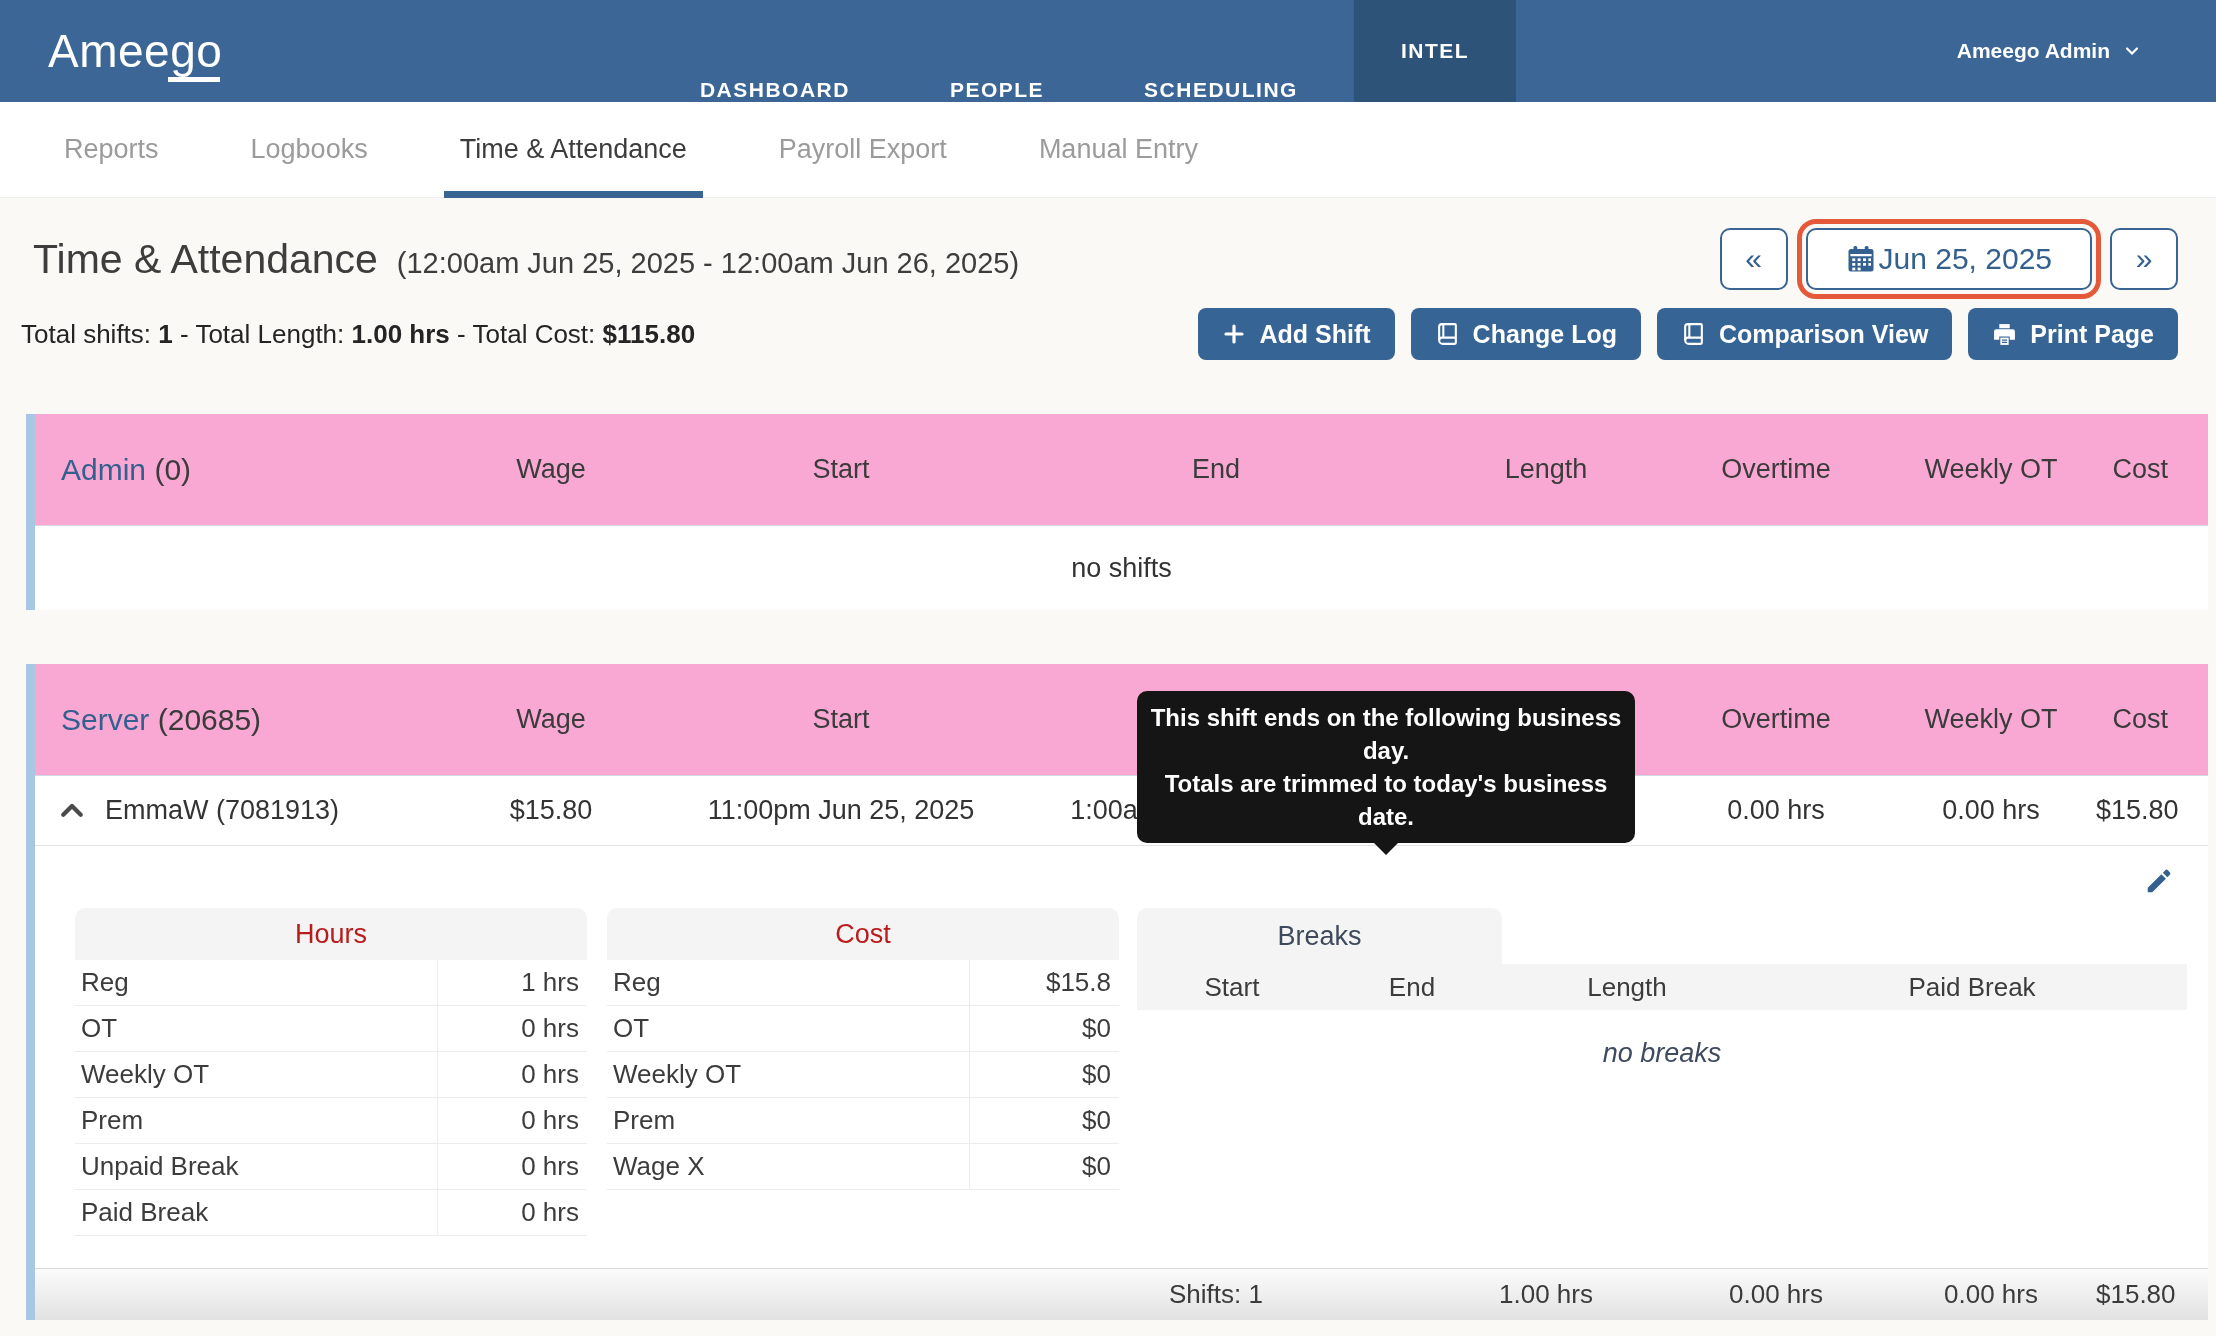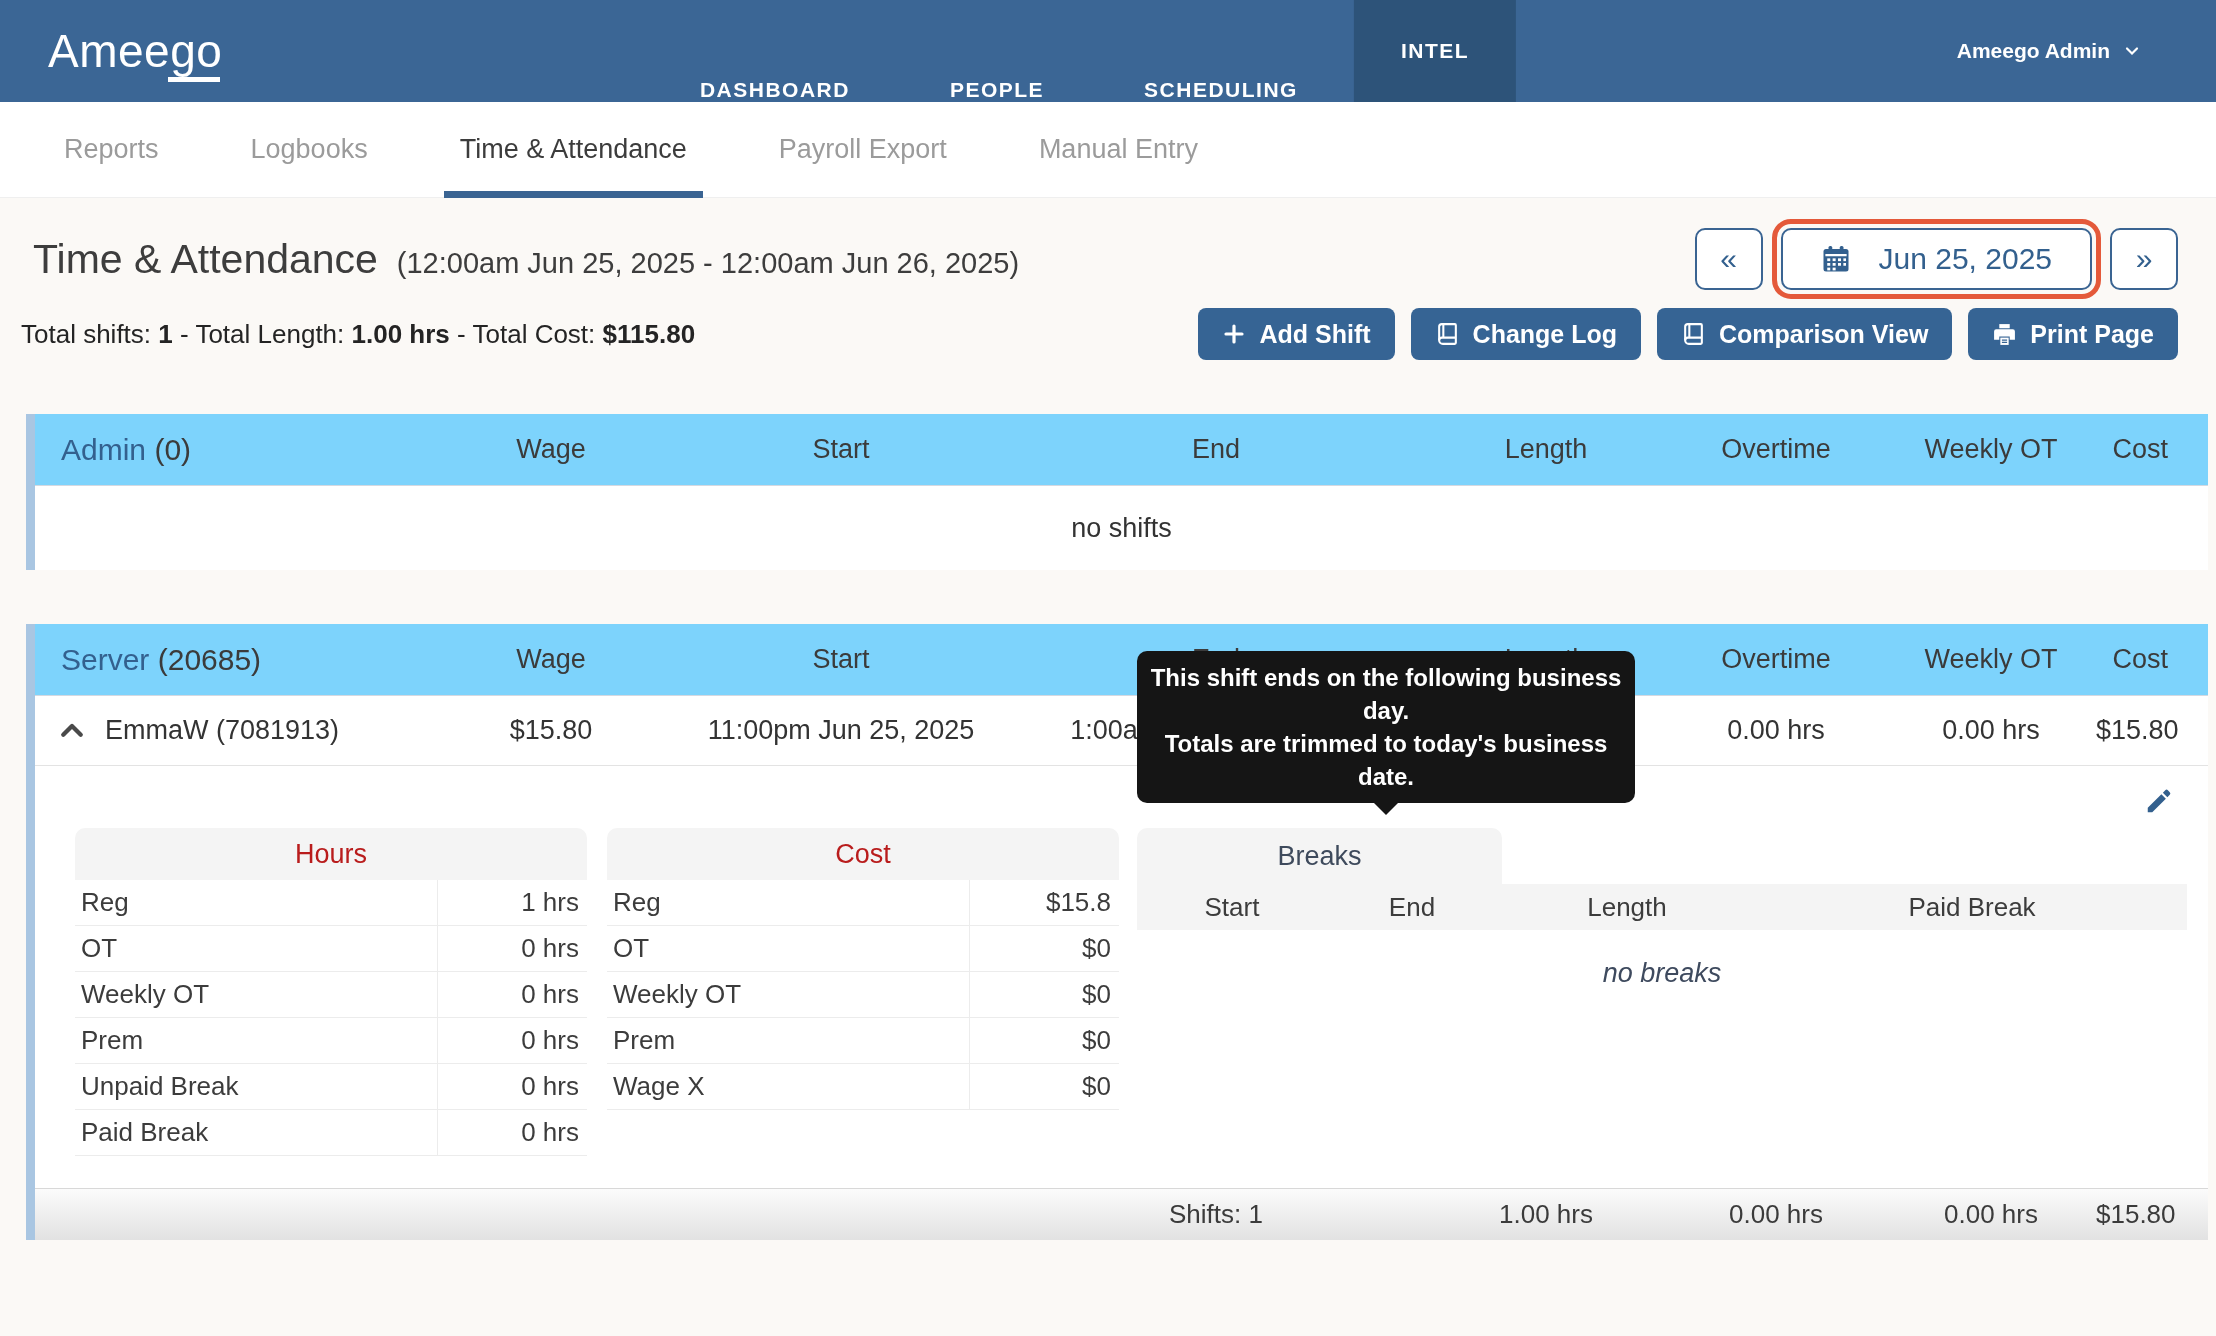--- a/index.html
+++ b/index.html
@@ -24,38 +24,38 @@
 
   main { height:1138px; background:#fbf9f6; overflow:hidden; }
 
   
   .header-row { display:flex; justify-content:space-between; align-items:center; margin:30px 38px 0 33px; }
   .page-title { font-size:41px; font-weight:500; color:#3d3d3d; }
   .date-range { font-size:29px; font-weight:400; color:#3d3d3d; margin-left:10px; }
   .datepicker { display:flex; align-items:center; gap:18px; }
   .dp-btn { height:62px; background:#fff; border:2px solid #3a6492; border-radius:10px; color:#33608e; font-size:30px; cursor:pointer; font-family:inherit; }
   .dp-arrow { width:68px; }
-  .dp-date { padding:0 38px; display:flex; align-items:center; gap:28px; font-size:30px; font-weight:500;
+  .dp-date { padding:0 38px; display:flex; align-items:center; gap:3px; font-size:30px; font-weight:500;
              outline:5px solid #e4593a; outline-offset:4px; }
 
   
   .actions-row { display:flex; justify-content:space-between; align-items:center; margin:18px 38px 0 21px; }
   .totals { font-size:26px; color:#242424; }
   .action-buttons { display:flex; gap:16px; }
   .btn { height:52px; background:#366494; border:none; border-radius:8px; color:#fff; font-size:25px; font-weight:700;
          display:flex; align-items:center; gap:13px; padding:0 24px; cursor:pointer; font-family:inherit; }
 
   .note { margin:30px 0 0 16px; font-size:25px; color:#3a3a3a; }
 
   
   .block { margin-left:26px; margin-right:8px; border-left:9px solid #a9c6e2; }
   .block.admin { margin-top:54px; }
   .block.server { margin-top:54px; position:relative; }
   .grid { display:grid; grid-template-columns:391px 250px 330px 420px 240px 220px 210px 1fr; align-items:center; }
-  .thead { background:#7dd3fc; height:72px; border-bottom:1px solid #d4d9e1; font-size:27px; color:#3b3b3b; }
+  .thead { background:#f9a8d4; height:112px; border-bottom:1px solid #d4d9e1; font-size:27px; color:#3b3b3b; }
   .cell.c { text-align:center; }
   .cell.cost { text-align:right; padding-right:40px; }
   .namecell { padding-left:26px; font-size:30px; color:#3b3b3b; }
   .namecell a { color:#33608e; text-decoration:none; cursor:pointer; }
   .empty-row { height:84px; background:#fff; display:flex; align-items:center; justify-content:center; font-size:27px; color:#333; }
 
   .trow { height:70px; background:#fff; border-bottom:1px solid #e3e3e3; font-size:27px; color:#333; }
   .trow .emp { display:flex; align-items:center; gap:18px; padding-left:22px; font-size:27px; }
   .collapse-btn { background:none; border:none; cursor:pointer; display:flex; align-items:center; padding:0; }
   .endcell { display:flex; align-items:center; justify-content:center; gap:10px; }

